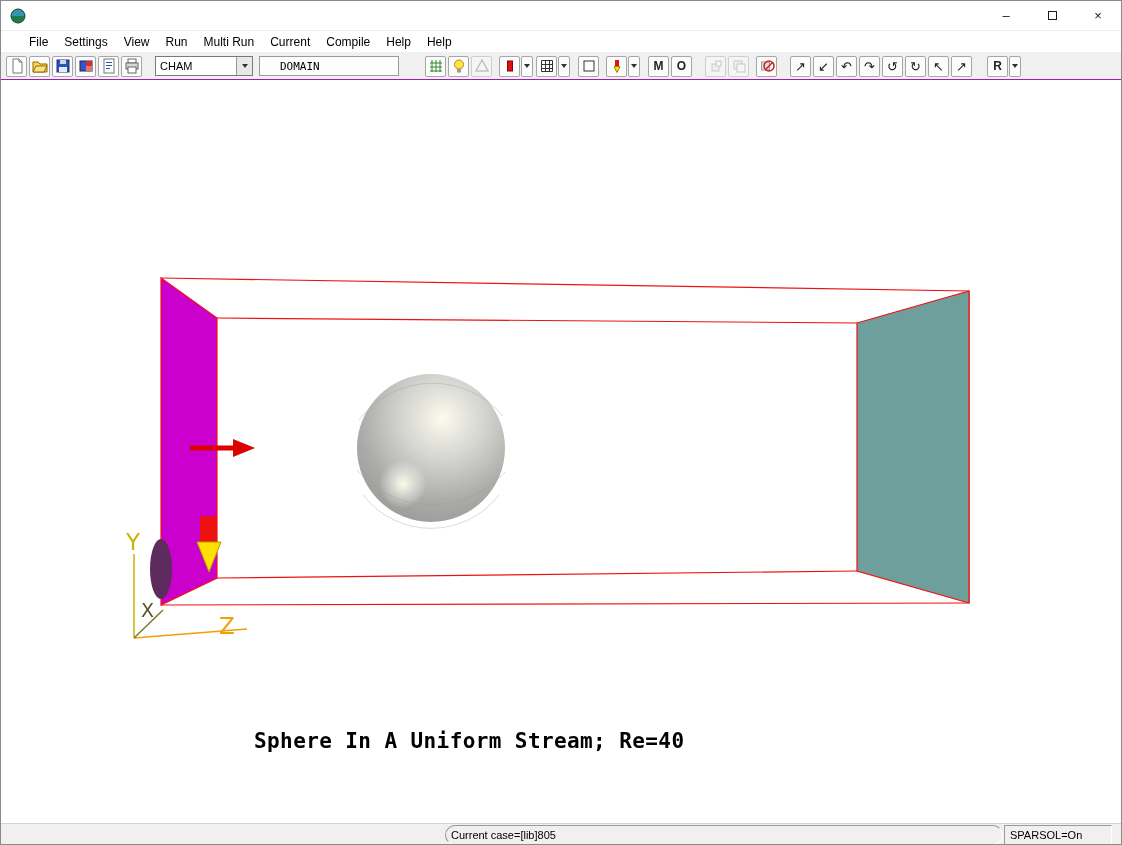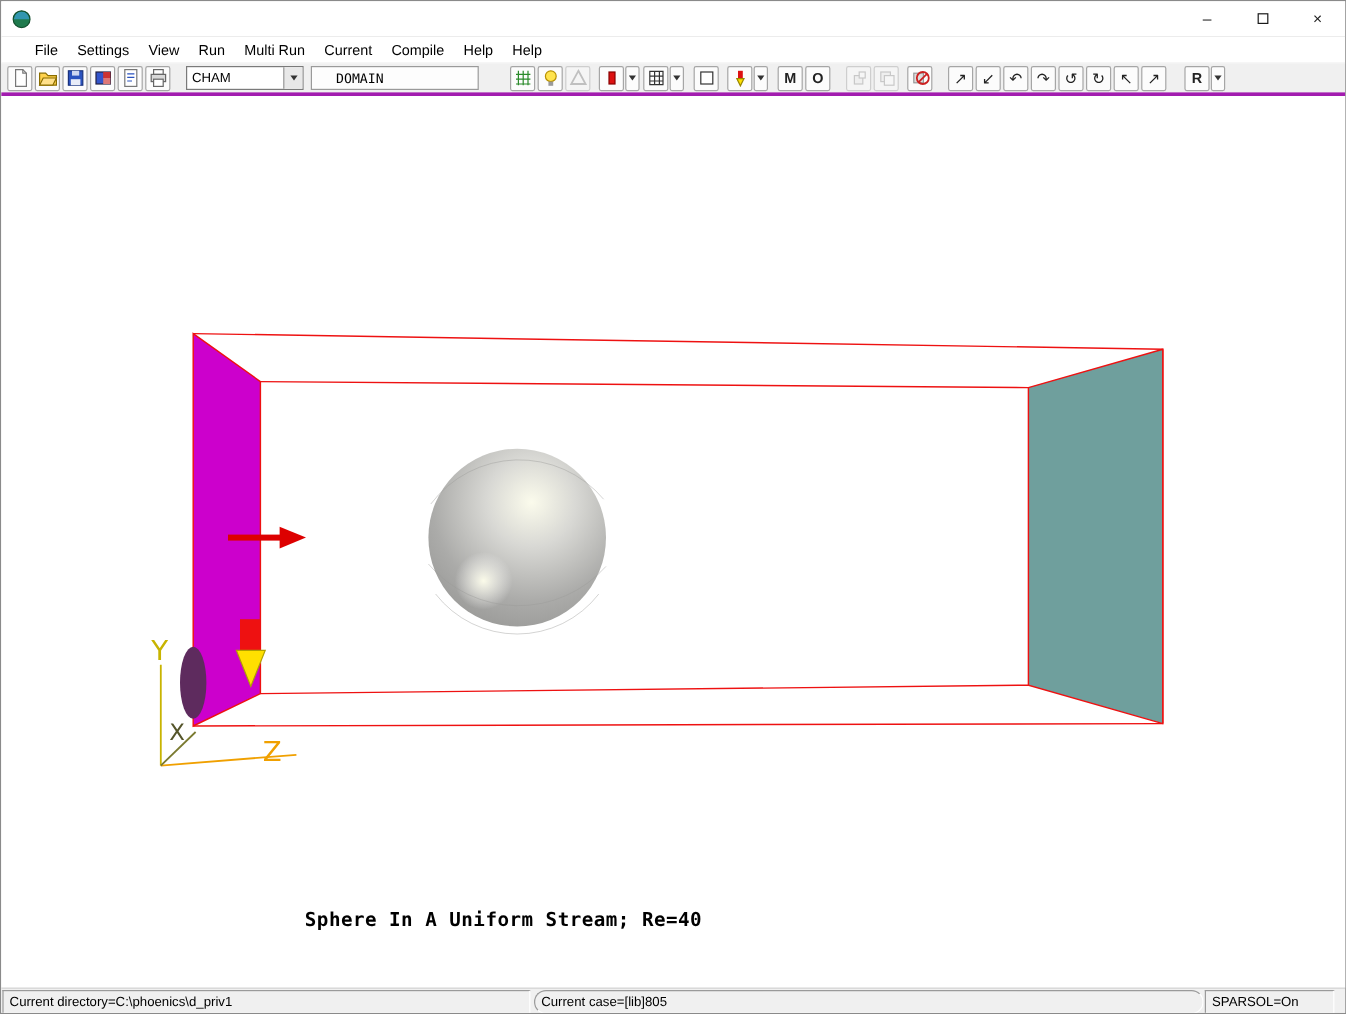--- a/index.html
+++ b/index.html
@@ -13,38 +13,38 @@
   .titlebar { position:absolute; top:0; left:0; right:0; height:30px; background:#ffffff; display:flex; align-items:center; border-bottom:1px solid #ececec; }
   .app-icon { width:16px; height:16px; margin:0 7px 0 9px; flex:0 0 auto; }
   .title-text { font-size:12px; color:#141414; }
   .win-controls { margin-left:auto; display:flex; height:100%; }
   .win-btn { width:46px; height:100%; display:flex; align-items:center; justify-content:center; font-size:13px; color:#1a1a1a; }
   .max-box { width:9px; height:9px; border:1px solid #1a1a1a; }
   
   .menubar { position:absolute; top:30px; left:0; right:0; height:22px; background:#ffffff; display:flex; align-items:center; padding-left:20px; border-bottom:1px solid #f0f0f0; }
   .menu-item { font-size:12px; color:#000; padding:2px 8px; cursor:default; }
   
-  .toolbar { position:absolute; top:52px; left:0; right:0; height:27px; background:#f0f0f0; border-bottom:3px solid #a21caf; display:flex; align-items:center; padding-left:4px; }
+  .toolbar { position:absolute; top:52px; left:0; right:0; height:27px; background:#f0f0f0; border-bottom:1px solid #a21caf; display:flex; align-items:center; padding-left:4px; }
   .tb-btn { width:21px; height:21px; border:1px solid #a6a6a6; background:#fcfcfc; border-radius:2px; margin:0 1px; display:flex; align-items:center; justify-content:center; font-size:13px; color:#222; flex:0 0 auto; }
   .tb-btn.txt { font-weight:bold; font-size:12px; }
   .tb-btn.disabled { opacity:.45; }
   .dd { width:12px; height:21px; border:1px solid #a6a6a6; background:#fcfcfc; border-radius:2px; margin-right:2px; display:flex; align-items:center; justify-content:center; flex:0 0 auto; }
   .dd::after { content:""; border-left:3px solid transparent; border-right:3px solid transparent; border-top:4px solid #333; }
   .combo { margin-left:12px; width:98px; height:20px; border:1px solid #7a7a7a; background:#fff; display:flex; align-items:center; flex:0 0 auto; }
   .combo-text { flex:1; font-size:11px; padding-left:4px; color:#000; }
   .combo-arrow { width:16px; height:18px; border-left:1px solid #9a9a9a; background:#e8e8e8; display:flex; align-items:center; justify-content:center; }
   .combo-arrow::after { content:""; border-left:3px solid transparent; border-right:3px solid transparent; border-top:4px solid #333; }
   .domain-box { margin-left:6px; width:140px; height:20px; border:1px solid #9a9a9a; background:#fdfdfd; font-family:"DejaVu Sans Mono", monospace; font-size:11px; color:#000; padding:0 20px; flex:0 0 auto; }
   .gap26 { margin-left:26px !important; }
   .gap12 { margin-left:12px !important; }
   .gap14 { margin-left:14px !important; }
   .gap6  { margin-left:6px !important; }
   
   .viewport { position:absolute; top:79px; left:0; width:1122px; height:743px; background:#ffffff; }
-  .caption { position:absolute; left:253px; top:649px; font-family:"DejaVu Sans Mono", monospace; font-weight:bold; font-size:16px; letter-spacing:.4px; color:#000;margin-top:28px; }
+  .caption { position:absolute; left:253px; top:649px; font-family:"DejaVu Sans Mono", monospace; font-weight:bold; font-size:21px; letter-spacing:.4px; color:#000; }
   
   .statusbar { position:absolute; top:822px; left:0; right:0; height:23px; background:#f0f0f0; border-top:1px solid #d4d4d4; font-size:11px; color:#000; }
   .status-panel { position:absolute; top:1px; height:20px; background:#f0f0f0; border:1px solid; border-color:#9a9a9a #ffffff #ffffff #9a9a9a; padding:3px 5px 0 5px; white-space:nowrap; overflow:hidden; }
   .sp1 { left:1px; width:440px; }
   .sp2 { left:444px; width:558px;border-radius:10px; }
   .sp3 { left:1003px; width:108px; }
 </style>
 </head>
 <body>
 
@@ -248,16 +248,15 @@
       <text x="218" y="554" font-size="23" fill="#f0a000">Z</text>
       <line x1="133" y1="558" x2="162" y2="530" stroke="#7a7a30" stroke-width="1.5"></line>
       <text x="140" y="537" font-size="19" fill="#55552a">X</text>
     </g>
   </svg>
 
   <div class="caption">Sphere In A Uniform Stream; Re=40</div>
 </div>
 
 <div class="statusbar">
-  <div class="status-panel sp1">Current directory=C:\phoenics\d_priv1</div>
   <div class="status-panel sp2">Current case=[lib]805</div>
   <div class="status-panel sp3">SPARSOL=On</div>
 </div>
 
 </body></html>

